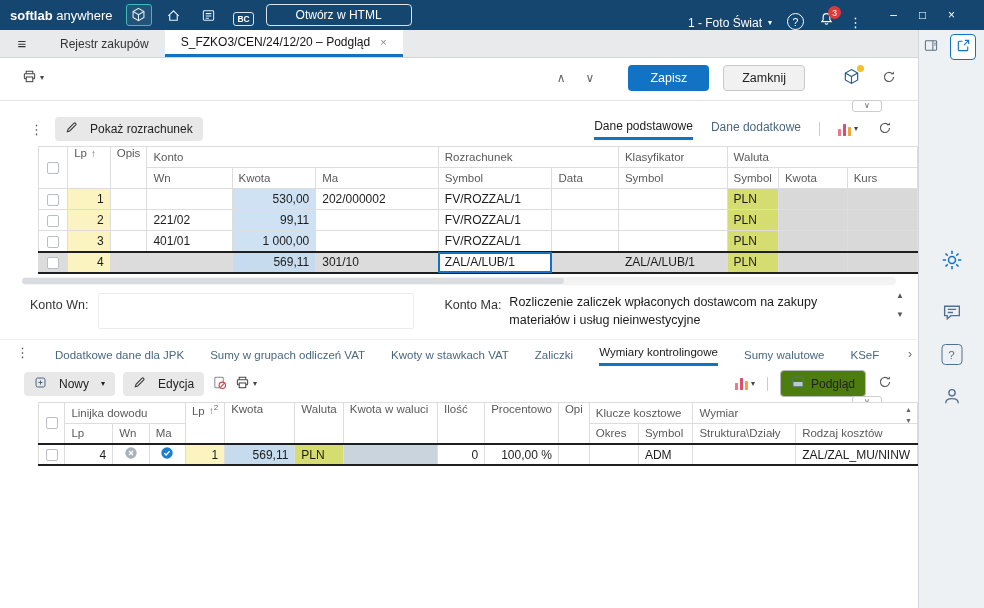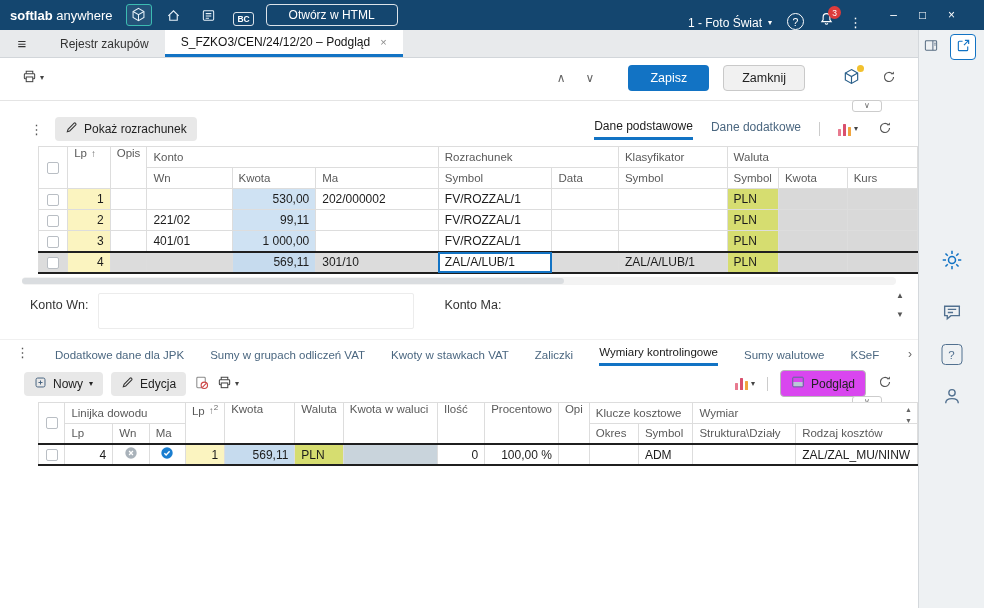--- a/index.html
+++ b/index.html
@@ -7,21 +7,21 @@
   body{font-family:"Liberation Sans",sans-serif;font-size:12px;color:#222;background:#fff}
   .app{width:984px;height:608px;display:flex;flex-direction:column;background:#fff}
 
   
   .titlebar{flex:0 0 30px;background:#14466f;display:flex;align-items:center;color:#fff;padding:0 0 0 10px;gap:9px;position:relative}
   .brand{font-size:13px;white-space:nowrap;margin-right:4px}
   .brand b{font-weight:700}
   .tb-btn{display:flex;align-items:flex-end;justify-content:center;width:26px;height:22px;border-radius:3px;color:#e8f2fa;background:transparent;border:none;cursor:default}
   .tb-btn.cubebtn{border:1px solid #3cbcb2;background:rgba(255,255,255,.07)}
   .bc-badge{border:1px solid rgba(255,255,255,.85);border-radius:3px;font-size:8.5px;font-weight:700;padding:2px 3px;line-height:1;color:#fff}
-  .open-html{border:1px solid rgba(255,255,255,.85);border-radius:4px;background:transparent;color:#fff;padding:3px 22px;font-size:12px;font-family:inherit}
+  .open-html{border:1px solid rgba(255,255,255,.85);border-radius:4px;background:transparent;color:#fff;padding:3px 29px;font-size:12px;font-family:inherit}
   .search{position:absolute;left:418px;top:5px;width:146px;height:20px;background:#6d9ec7;border:1px solid #2f6ca6;border-radius:10px;display:flex;align-items:center;padding:0 8px;gap:5px;color:#123c60}
   .search input{background:transparent;border:none;outline:none;font-family:inherit;font-size:11px;color:#123c60;width:100%}
   .search input::placeholder{color:#17405f;opacity:1}
   .tb-right{margin-left:auto;display:flex;align-items:flex-end;gap:15px;padding-right:18px}
   .company{display:flex;align-items:center;gap:6px;font-size:12px;white-space:nowrap}
   .caret{font-size:8px;line-height:1;color:inherit}
   .helpcircle{width:17px;height:17px;border:1.3px solid #fff;border-radius:50%;display:flex;align-items:center;justify-content:center;font-size:10.5px}
   .bellwrap{position:relative;display:flex}
   .badge{position:absolute;top:-5px;right:-7px;background:#dd3b3b;color:#fff;font-size:8.5px;min-width:13px;height:13px;border-radius:7px;display:flex;align-items:center;justify-content:center;padding:0 2px}
   .dots-v{font-size:13px;color:#fff}
@@ -56,21 +56,21 @@
   .collapse-pill{position:absolute;right:36px;top:-1px;width:30px;height:12px;background:#fff;border:1px solid #ccc;border-radius:3px;display:flex;align-items:center;justify-content:center;font-size:8px;color:#666;line-height:1}
 
   
   .sec-tabs{display:flex;gap:36px;padding:2px 30px 0;height:26px}
   .sec-tab{font-size:12px;color:#4b6780;padding-bottom:5px;align-self:flex-start;cursor:default}
   .sec-tab.active{color:#1c1c1c;border-bottom:3px solid #1273c4}
 
   
   .grid-toolbar{height:34px;display:flex;align-items:center;gap:12px;padding:0 26px 0 30px}
   .dots{color:#555;font-size:13px}
-  .chip{display:inline-flex;align-items:center;gap:6px;background:#e8e8e8;border:none;border-radius:4px;padding:4px 10px;font-size:12px;color:#222;font-family:inherit}
+  .chip{display:inline-flex;align-items:center;gap:12px;background:#e8e8e8;border:none;border-radius:4px;padding:4px 10px;font-size:12px;color:#222;font-family:inherit}
   .view-tabs{margin-left:auto;display:flex;align-items:center;gap:18px}
   .view-tab{font-size:12px;color:#4b6780;padding-bottom:4px;cursor:default}
   .view-tab.active{color:#1c1c1c;border-bottom:3px solid #1273c4}
   .vsep{width:0;height:14px;border-left:1px solid #ccc}
   .chart-icon{display:inline-flex;align-items:flex-end;gap:2px;height:13px}
   .chart-icon i{width:3px;display:block;border-radius:.5px}
   .chart-icon i:nth-child(1){height:7px;background:#e87a8f}
   .chart-icon i:nth-child(2){height:12px;background:#d94f6d}
   .chart-icon i:nth-child(3){height:9px;background:#f0a43e}
 
@@ -115,21 +115,21 @@
   .konto-scroll{position:absolute;right:14px;top:6px;display:flex;flex-direction:column;gap:10px;align-items:center;color:#555;font-size:8px}
 
   
   .det-tabs{display:flex;gap:26px;align-items:flex-end;height:27px;padding:0 24px 0 16px;position:relative;overflow:hidden;border-top:1px solid #f0f0f0}
   .det-tabs .dots{align-self:center}
   .det-tab{font-size:11.5px;color:#4b6780;padding-bottom:5px;white-space:nowrap;cursor:default}
   .det-tab.active{color:#1a1a1a;border-bottom:3px solid #1273c4}
   .det-overflow{position:absolute;right:6px;bottom:5px;color:#666;font-size:12px}
   .det-toolbar{height:36px;display:flex;align-items:center;gap:8px;padding:0 26px 0 24px;position:relative}
   .det-right{margin-left:auto;display:flex;align-items:center;gap:12px}
-  .btn-preview{display:inline-flex;gap:6px;align-items:center;background:#d946ef;border:1px solid #b9b9b9;border-radius:4px;padding:4px 10px;font-size:12px;font-family:inherit;color:#222}
+  .btn-preview{display:inline-flex;gap:6px;align-items:center;background:#4d7c0f;border:1px solid #b9b9b9;border-radius:4px;padding:4px 10px;font-size:12px;font-family:inherit;color:#222}
   .bt-wrap{position:relative}
   .vspin{position:absolute;right:6px;top:4px;display:flex;flex-direction:column;gap:4px;color:#666;font-size:7px;align-items:center}
 
   
   .rail-top{display:flex;gap:7px;justify-content:flex-end;align-items:center;padding:4px 8px 0 0}
   .rail-btn{width:24px;height:24px;display:flex;align-items:center;justify-content:center;border-radius:4px;color:#5a6f84;background:transparent;border:none}
   .rail-btn.blue{border:1.5px solid #1273c4;background:#fff;width:26px;height:26px;color:#1273c4}
   .rail-icon{position:absolute;left:50%;transform:translateX(-50%);display:flex;align-items:center;justify-content:center;background:transparent;border:none}
   .rail-icon.bulb{top:218px}
   .rail-icon.chat{top:272px}
@@ -362,20 +362,21 @@
       </table>
 
       <div class="hscroll">
           <span class="thumb"></span>
         </div>
 
       <div class="konto">
         <label>Konto Wn:</label>
         <div class="k-wn-box"></div>
         <label class="k-ma-label">Konto Ma:</label>
+        <div class="k-ma-text">Rozliczenie zaliczek wpłaconych dostawcom na zakupy materiałów i usług nieinwestycyjne</div>
         <span class="konto-scroll">
           <span>▲</span>
           <span>▼</span>
         </span>
       </div>
 
       <div class="det-tabs">
         <span class="dots">⋮</span>
         <span class="det-tab">Dodatkowe dane dla JPK</span>
         <span class="det-tab">Sumy w grupach odliczeń VAT</span>

